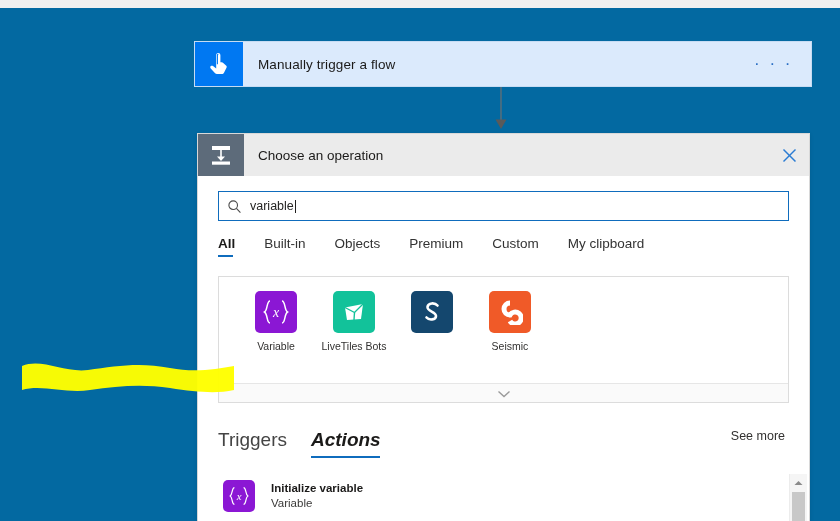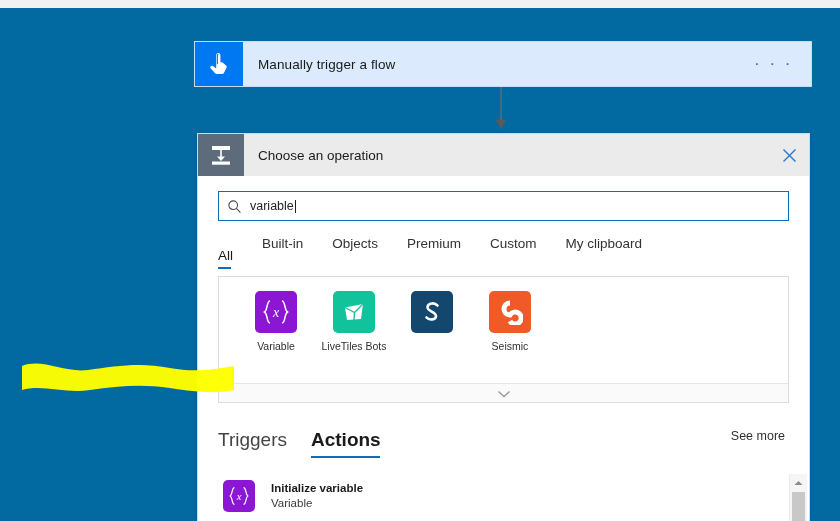--- a/index.html
+++ b/index.html
@@ -143,21 +143,21 @@
   }
   .tab {
     font-size: 13.5px;
     color: #333;
     margin-right: 29px;
     padding-bottom: 6px;
     position: relative;
     cursor: pointer;
     white-space: nowrap;
   }
-  .tab.active { font-weight: normal; color: #1b1a19; margin-top: 12px; }
+  .tab.active { font-weight: bold; color: #1b1a19; }
   .tab.active::after {
     content: "";
     position: absolute;
     left: 0; right: 2px; bottom: 0;
     height: 2.5px;
     background: #0f6cbd;
   }
 
   
   .connector-panel {
@@ -213,21 +213,21 @@
     align-items: flex-start;
   }
   .subtab {
     font-size: 19px;
     color: #444;
     margin-right: 24px;
     padding-bottom: 7px;
     position: relative;
     cursor: pointer;
   }
-  .subtab.active { font-weight: bold; color: #1b1a19; }
+  .subtab.active { font-weight: bold; color: #1b1a19; font-style: italic; }
   .subtab.active::after {
     content: "";
     position: absolute;
     left: 0; right: 1px; bottom: 0;
     height: 2.5px;
     background: #0f6cbd;
   }
   .see-more {
     margin-left: auto;
     font-size: 12.5px;

